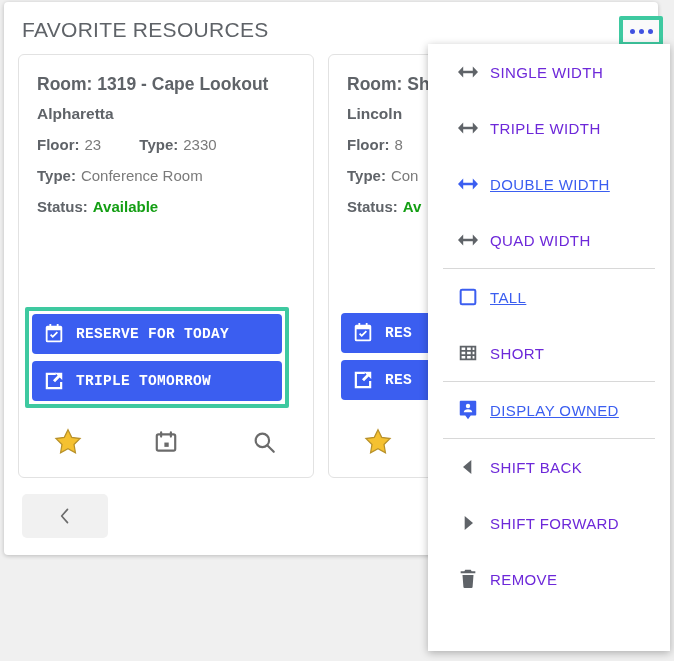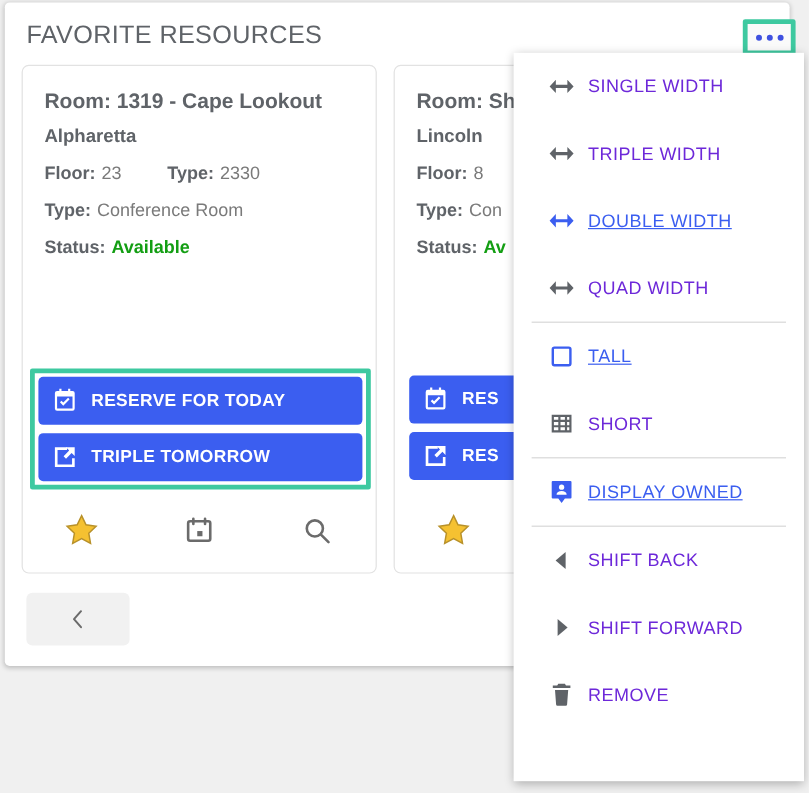--- a/index.html
+++ b/index.html
@@ -116,23 +116,24 @@
     color: #139e13;
     font-weight: bold;
   }
   .suite-group { margin-left: 34px; }
 
   
   .reserve-wrap {
     position: absolute;
     left: 6px;
     top: 252px;
-    width: 284px;
+    width: 264px;
     box-sizing: border-box;
     padding: 6px;
+    font-family: Liberation Mono, monospace;
   }
   .reserve-wrap.highlight {
     border: 4px solid #3ec9a0;
     border-radius: 2px;
     padding: 3px;
   }
   .btn-reserve {
     display: flex;
     align-items: center;
     height: 40px;

